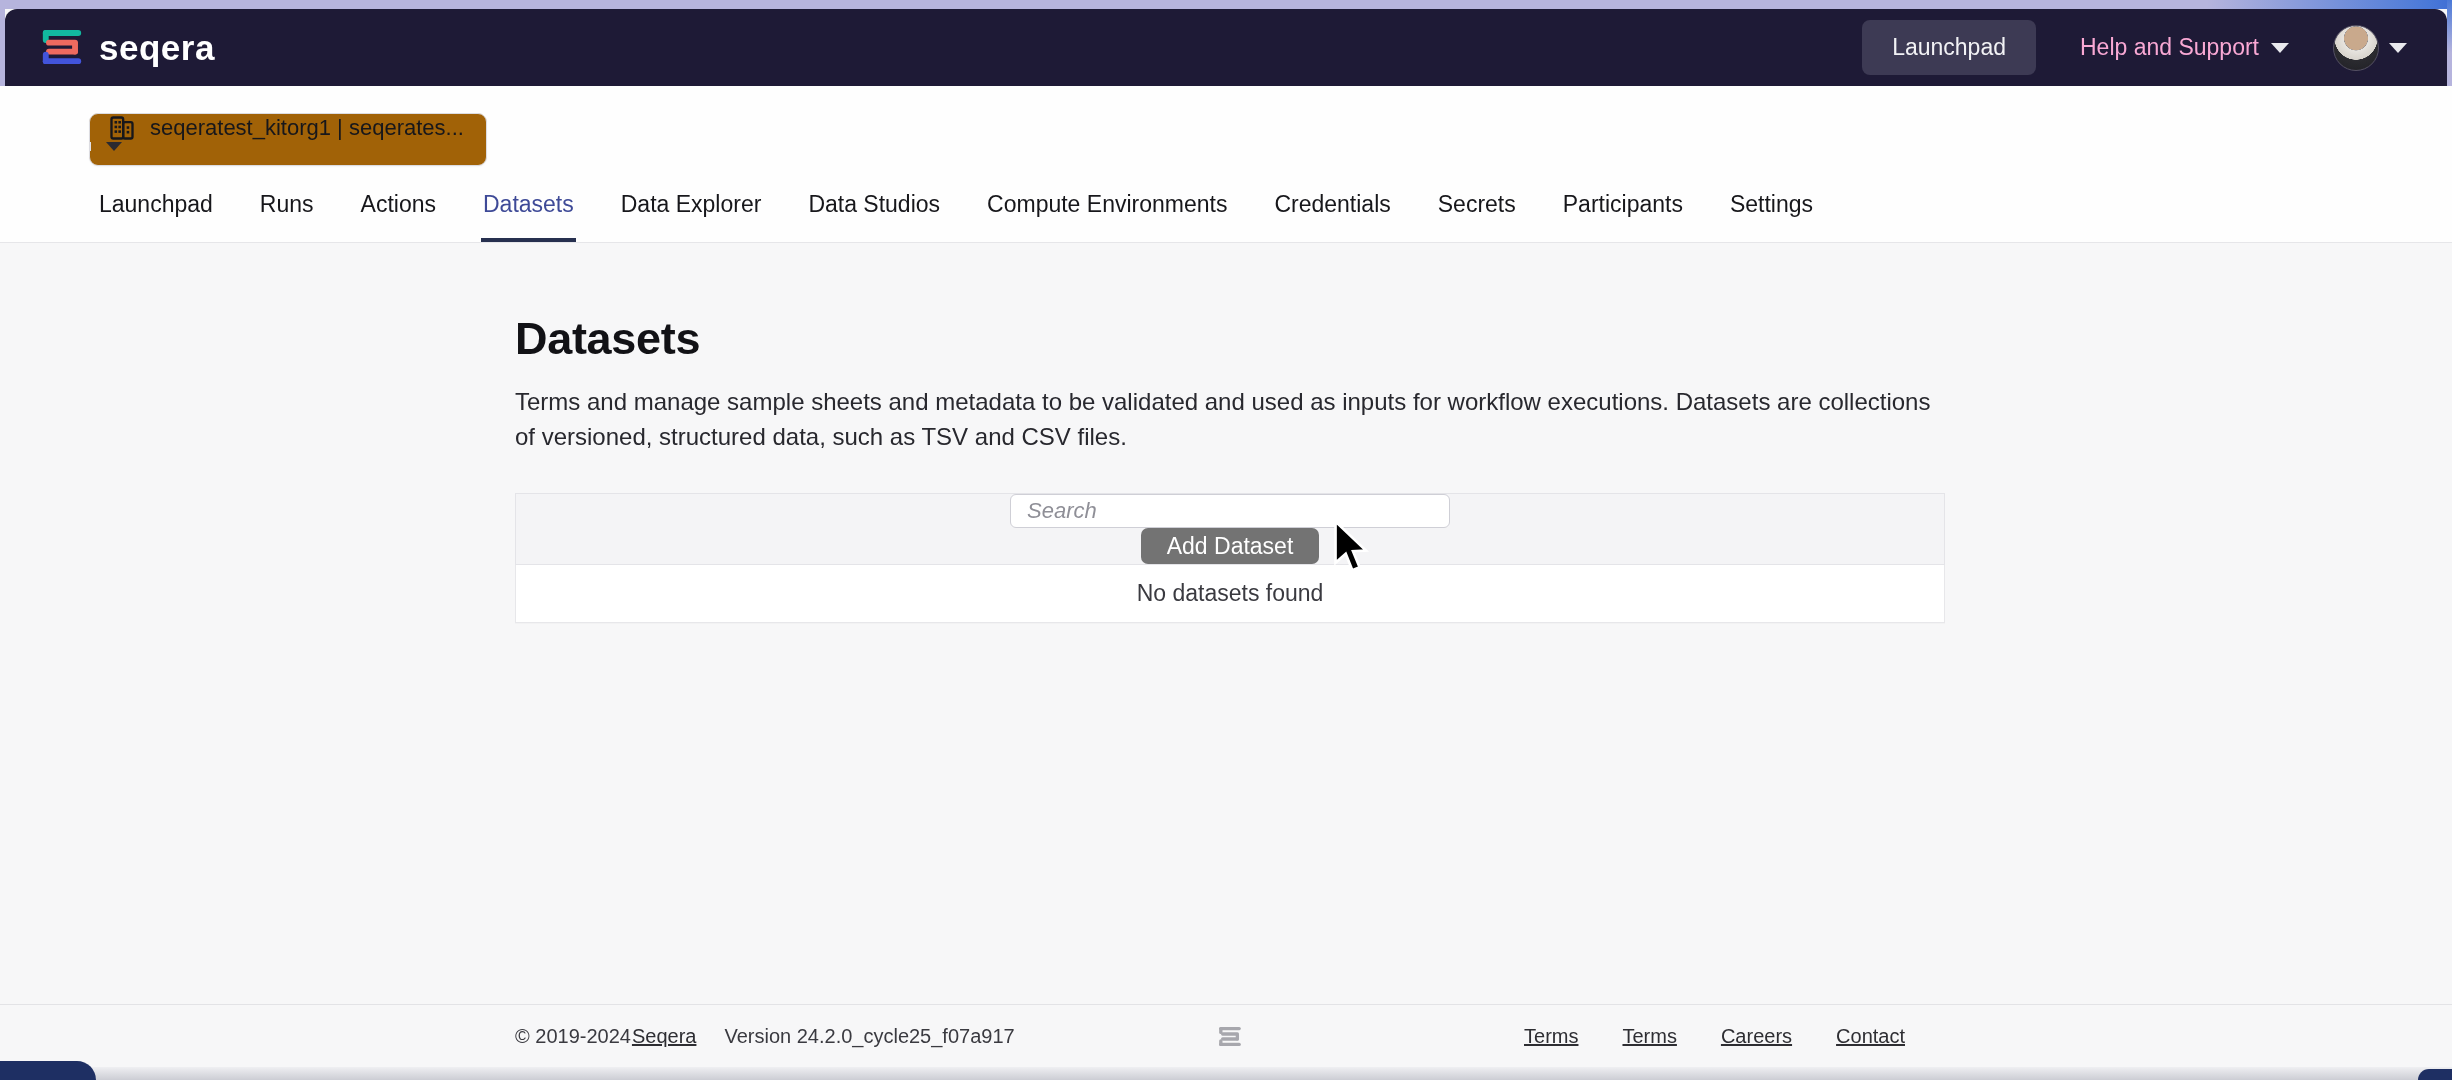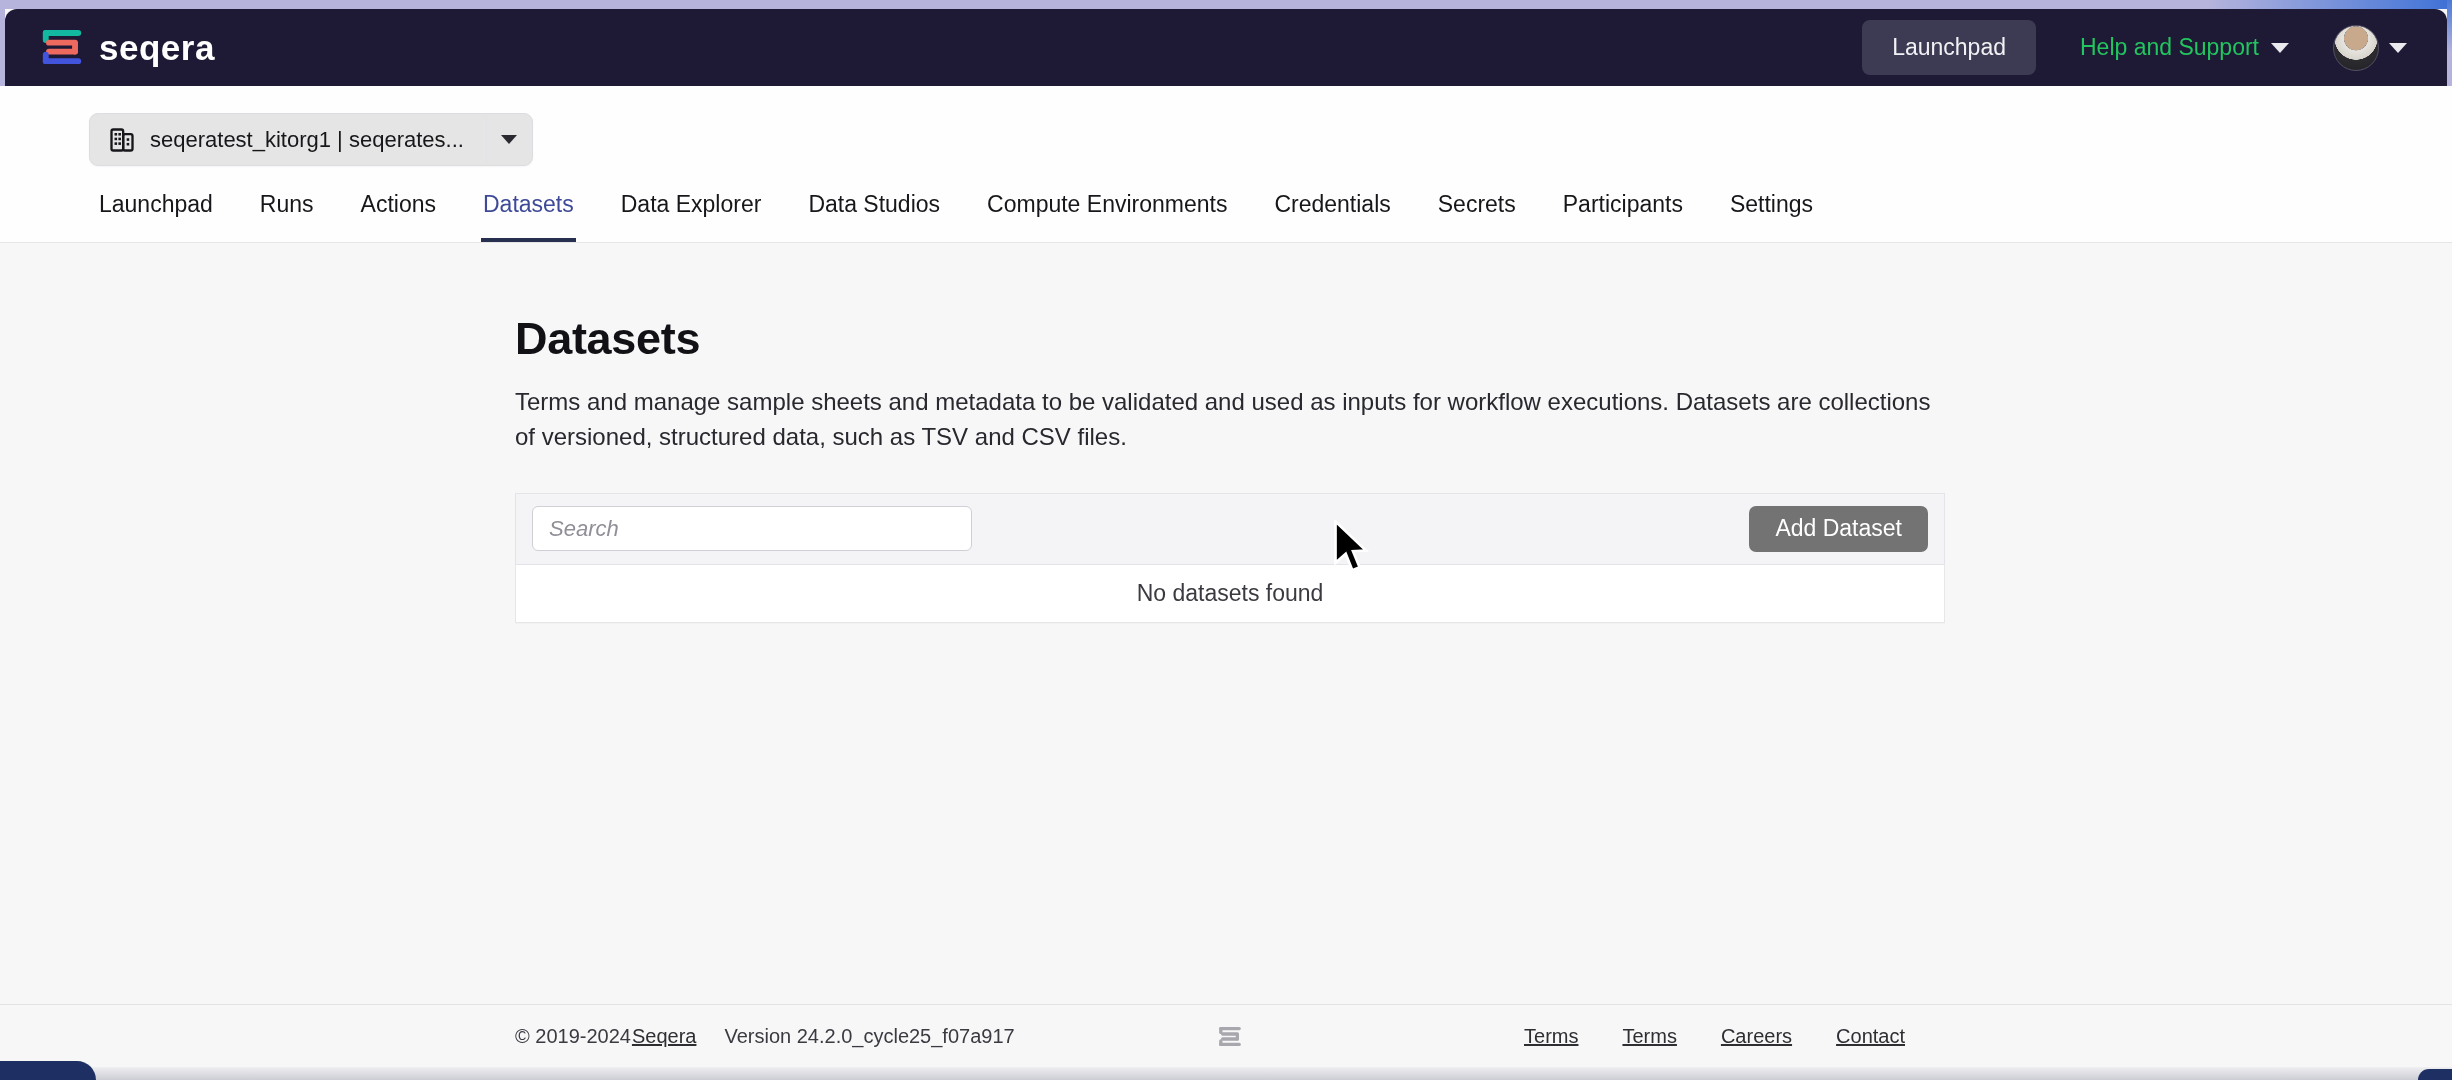--- a/index.html
+++ b/index.html
@@ -49,21 +49,21 @@
   .brand-name {
     color: #ffffff; font-size: 35px; font-weight: 700; letter-spacing: 0.5px;
   }
   .nav-right { margin-left: auto; display: flex; align-items: center; gap: 44px; }
   .nav-btn {
     background: #3d3a54; color: #f2f2f5; border: none; cursor: pointer;
     font-size: 23px; font-family: inherit;
     padding: 14px 30px; border-radius: 8px;
   }
   .nav-link {
-    color: #22c55e; font-size: 23px; display: flex; align-items: center; gap: 12px;
+    color: #f9a8d4; font-size: 23px; display: flex; align-items: center; gap: 12px;
     cursor: pointer;
     justify-content: center;
   }
   .caret { 
     width: 0; height: 0; border-left: 9px solid transparent; border-right: 9px solid transparent;
     border-top: 10px solid #e9e9ee; display: inline-block;
   }
   .avatar-wrap { display: flex; align-items: center; gap: 10px; cursor: pointer; }
   .avatar {
     width: 46px; height: 46px; border-radius: 50%;
@@ -72,23 +72,24 @@
     border: 1px solid #555163;
   }
 
   
   .band {
     position: absolute; top: 86px; left: 0; width: 100%; height: 157px;
     background: #fefefe; border-bottom: 1px solid #e6e6e9;
   }
   .ws-selector {
     position: absolute; top: 27px; left: 89px; height: 53px;
-    background: #e5e5e5; border: 1px solid #dcdce1; border-radius: 9px;
+    background: #a16207; border: 1px solid #dcdce1; border-radius: 9px;
     display: flex; align-items: stretch; cursor: pointer;
     box-shadow: 0 1px 2px rgba(0,0,0,0.04);
+    flex-direction: column;
   }
   .ws-main { display: flex; align-items: center; gap: 14px; padding: 0 22px 0 18px; }
   .ws-label { font-size: 22px; color: #17171b; }
   .ws-caret-zone {
     border-left: 1px solid #e2e2e7; width: 46px;
     display: flex; align-items: center; justify-content: center;
   }
   .ws-caret-zone .caret { border-top-color: #2a2a30; border-left-width: 8px; border-right-width: 8px; border-top-width: 9px; }
 
   .tabs {
@@ -104,20 +105,21 @@
   .content { position: absolute; top: 243px; left: 0; width: 100%; }
   .container { width: 1430px; margin-left: 515px; }
   .page-title { margin-top: 70px; font-size: 45px; font-weight: 700; color: #121216; letter-spacing: -0.3px; }
   .page-desc { margin-top: 20px; font-size: 24px; line-height: 1.45; color: #28282e; }
 
   .card { margin-top: 38px; }
   .card-header {
     background: #f4f4f6; border: 1px solid #e4e4e8;
     height: 72px; display: flex; align-items: center; justify-content: space-between;
     padding: 0 16px;
+    flex-direction: column;
   }
   .search-input {
     width: 440px; height: 45px; background: #ffffff;
     border: 1px solid #cfcfd6; border-radius: 6px;
     font-family: inherit; font-size: 22px; color: #2a2a30;
     padding: 0 16px; outline: none;
   }
   .search-input::placeholder { color: #8f8f97; font-style: italic; }
   .btn-primary {
     background: #737373; color: #ffffff; border: none; cursor: pointer;

